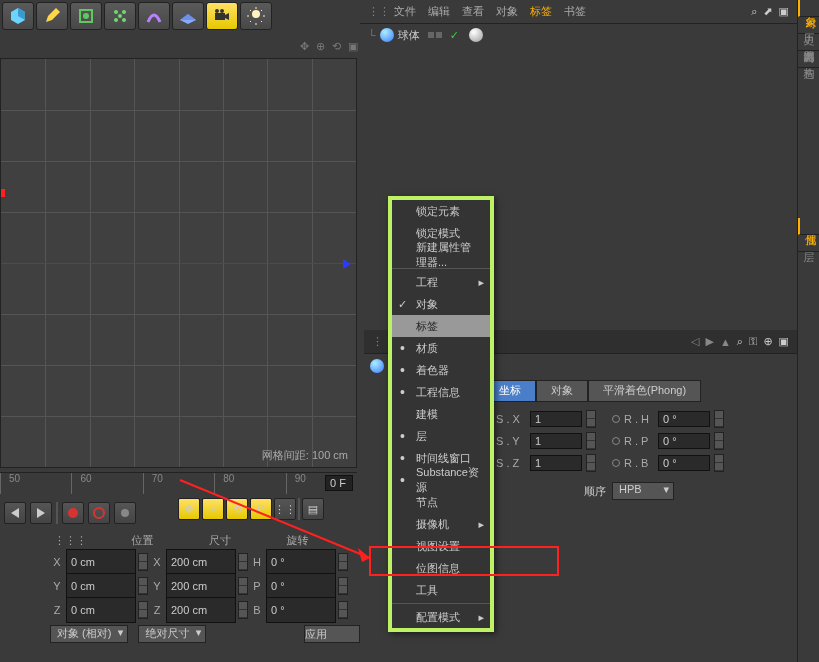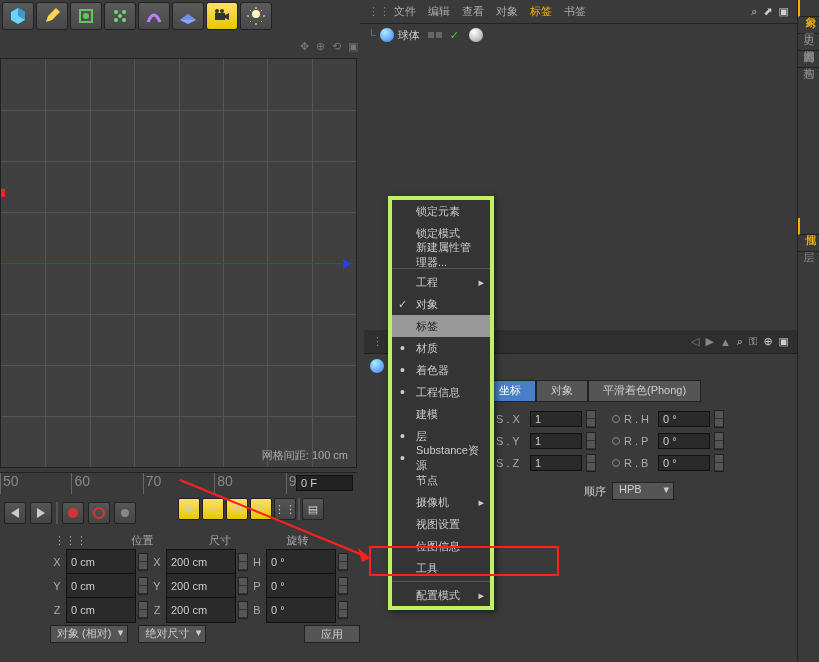--- a/index.html
+++ b/index.html
@@ -13,22 +13,22 @@
 .viewport { position: absolute; top: 58px; left: 0; width: 357px; height: 410px; background: #404040; border: 1px solid #222; }
 .grid-line-v, .grid-line-h { position: absolute; background: #555; }
 .grid-line-v { width: 1px; height: 100%; }
 .grid-line-h { height: 1px; width: 100%; }
 .axis-x { position: absolute; top: 50%; left: 0; width: 100%; height: 1px; background: #2a3bff; }
 .axis-x::after { content: ""; position: absolute; right: 0; top: -4px; border: 5px solid transparent; border-left: 8px solid #2a3bff; }
 .axis-y-frag { position: absolute; left: 0; top: 130px; width: 4px; height: 8px; background: #ff2020; }
 .grid-label { position: absolute; bottom: 4px; right: 8px; color: #aaa; font-size: 11px; }
 
 .ruler { position: absolute; top: 472px; left: 0; width: 357px; height: 22px; background: #3a3a3a; border-top: 1px solid #222; display: flex; }
-.ruler-tick { flex: 1; border-left: 1px solid #666; font-size: 14px; color: #888; padding-left: 2px; }
-.ruler-field { position: absolute; right: 4px; top: 2px; width: 57px; height: 16px; background: #222; border: 1px solid #111; color: #ccc; padding: 0 4px; }
+.ruler-tick { flex: 1; border-left: 1px solid #666; font-size: 10px; color: #888; padding-left: 8px; }
+.ruler-field { position: absolute; right: 4px; top: 2px; width: 28px; height: 16px; background: #222; border: 1px solid #111; color: #ccc; padding: 0 4px; }
 
 .viewport-icons { position: absolute; top: 40px; left: 300px; display: flex; gap: 2px; }
 .vp-icon { width: 14px; height: 14px; color: #777; }
 
 .timeline-ctrl { position: absolute; top: 498px; left: 0; width: 357px; height: 30px; display: flex; align-items: center; gap: 4px; padding: 2px 4px; background: #3a3a3a; }
 .tc-btn { width: 22px; height: 22px; background: linear-gradient(#555,#444); border: 1px solid #222; border-radius: 2px; display: flex; align-items: center; justify-content: center; cursor: pointer; }
 .tc-btn.red svg { fill: #d83333; }
 .tc-btn.yellow { background: linear-gradient(#ffe066,#e6c800); }
 .tc-divider { width: 2px; height: 22px; background: #555; }
 .tool-row-lower { position: absolute; top: 498px; left: 178px; display:flex; gap:2px; }
@@ -37,21 +37,21 @@
 .coords-header { display: flex; height: 20px; align-items: center; }
 .coords-header span { flex: 1; color: #aaa; padding-left: 4px; }
 .drag-icon { width: 14px; color: #888; }
 .coord-row { display: flex; height: 24px; align-items: center; gap: 2px; }
 .coord-label { width: 14px; color: #aaa; text-align: center; }
 .coord-input { width: 70px; height: 18px; background: #2a2a2a; border: 1px solid #111; color: #ccc; padding: 12px 4px; }
 .spinner { width: 10px; height: 18px; background: #555; border: 1px solid #222; display:flex; flex-direction:column; }
 .spinner div { flex:1; border-bottom:1px solid #333; }
 .coord-select { height: 18px; background: #555; border: 1px solid #222; color: #ccc; padding: 0 16px 0 6px; position: relative; }
 .coord-select::after { content: "▾"; position: absolute; right: 4px; }
-.apply-btn { width: 56px; height: 18px; background: #555; border: 1px solid #222; color: #ccc; text-align: center; line-height: 16px; }
+.apply-btn { width: 56px; height: 18px; background: #555; border: 1px solid #222; color: #ccc; line-height: 16px; }
 
 .right-side { position: absolute; top: 0; left: 360px; right: 22px; height: 100%; background: #3a3a3a; }
 .obj-menubar { height: 24px; display: flex; align-items: center; gap: 12px; padding: 0 8px; border-bottom: 1px solid #222; }
 .obj-menubar .menu-item { color: #aaa; cursor: pointer; font-family: Liberation Serif, serif; }
 .obj-menubar .menu-item.active { color: #ffb000; }
 .obj-menubar .right-icons { margin-left: auto; display: flex; gap: 6px; color: #888; }
 
 .obj-tree { height: 22px; display: flex; align-items: center; padding: 2px 8px; gap: 4px; }
 .sphere-node { width: 14px; height: 14px; border-radius: 50%; background: radial-gradient(circle at 35% 30%, #aef, #3a7aff); }
 .tree-label { color: #ccc; }
@@ -419,20 +419,21 @@
     <div class="cm-item">新建属性管理器...</div>
     <div class="cm-sep"></div>
     <div class="cm-item sub">工程</div>
     <div class="cm-item check">对象</div>
     <div class="cm-item highlight">标签</div>
     <div class="cm-item dot">材质</div>
     <div class="cm-item dot">着色器</div>
     <div class="cm-item dot">工程信息</div>
     <div class="cm-item">建模</div>
     <div class="cm-item dot">层</div>
+    <div class="cm-item dot">时间线窗口</div>
     <div class="cm-item dot">Substance资源</div>
     <div class="cm-item">节点</div>
     <div class="cm-item sub">摄像机</div>
     <div class="cm-item">视图设置</div>
     <div class="cm-item">位图信息</div>
     <div class="cm-item">工具</div>
     <div class="cm-sep"></div>
     <div class="cm-item sub">配置模式</div>
   </div>
 

